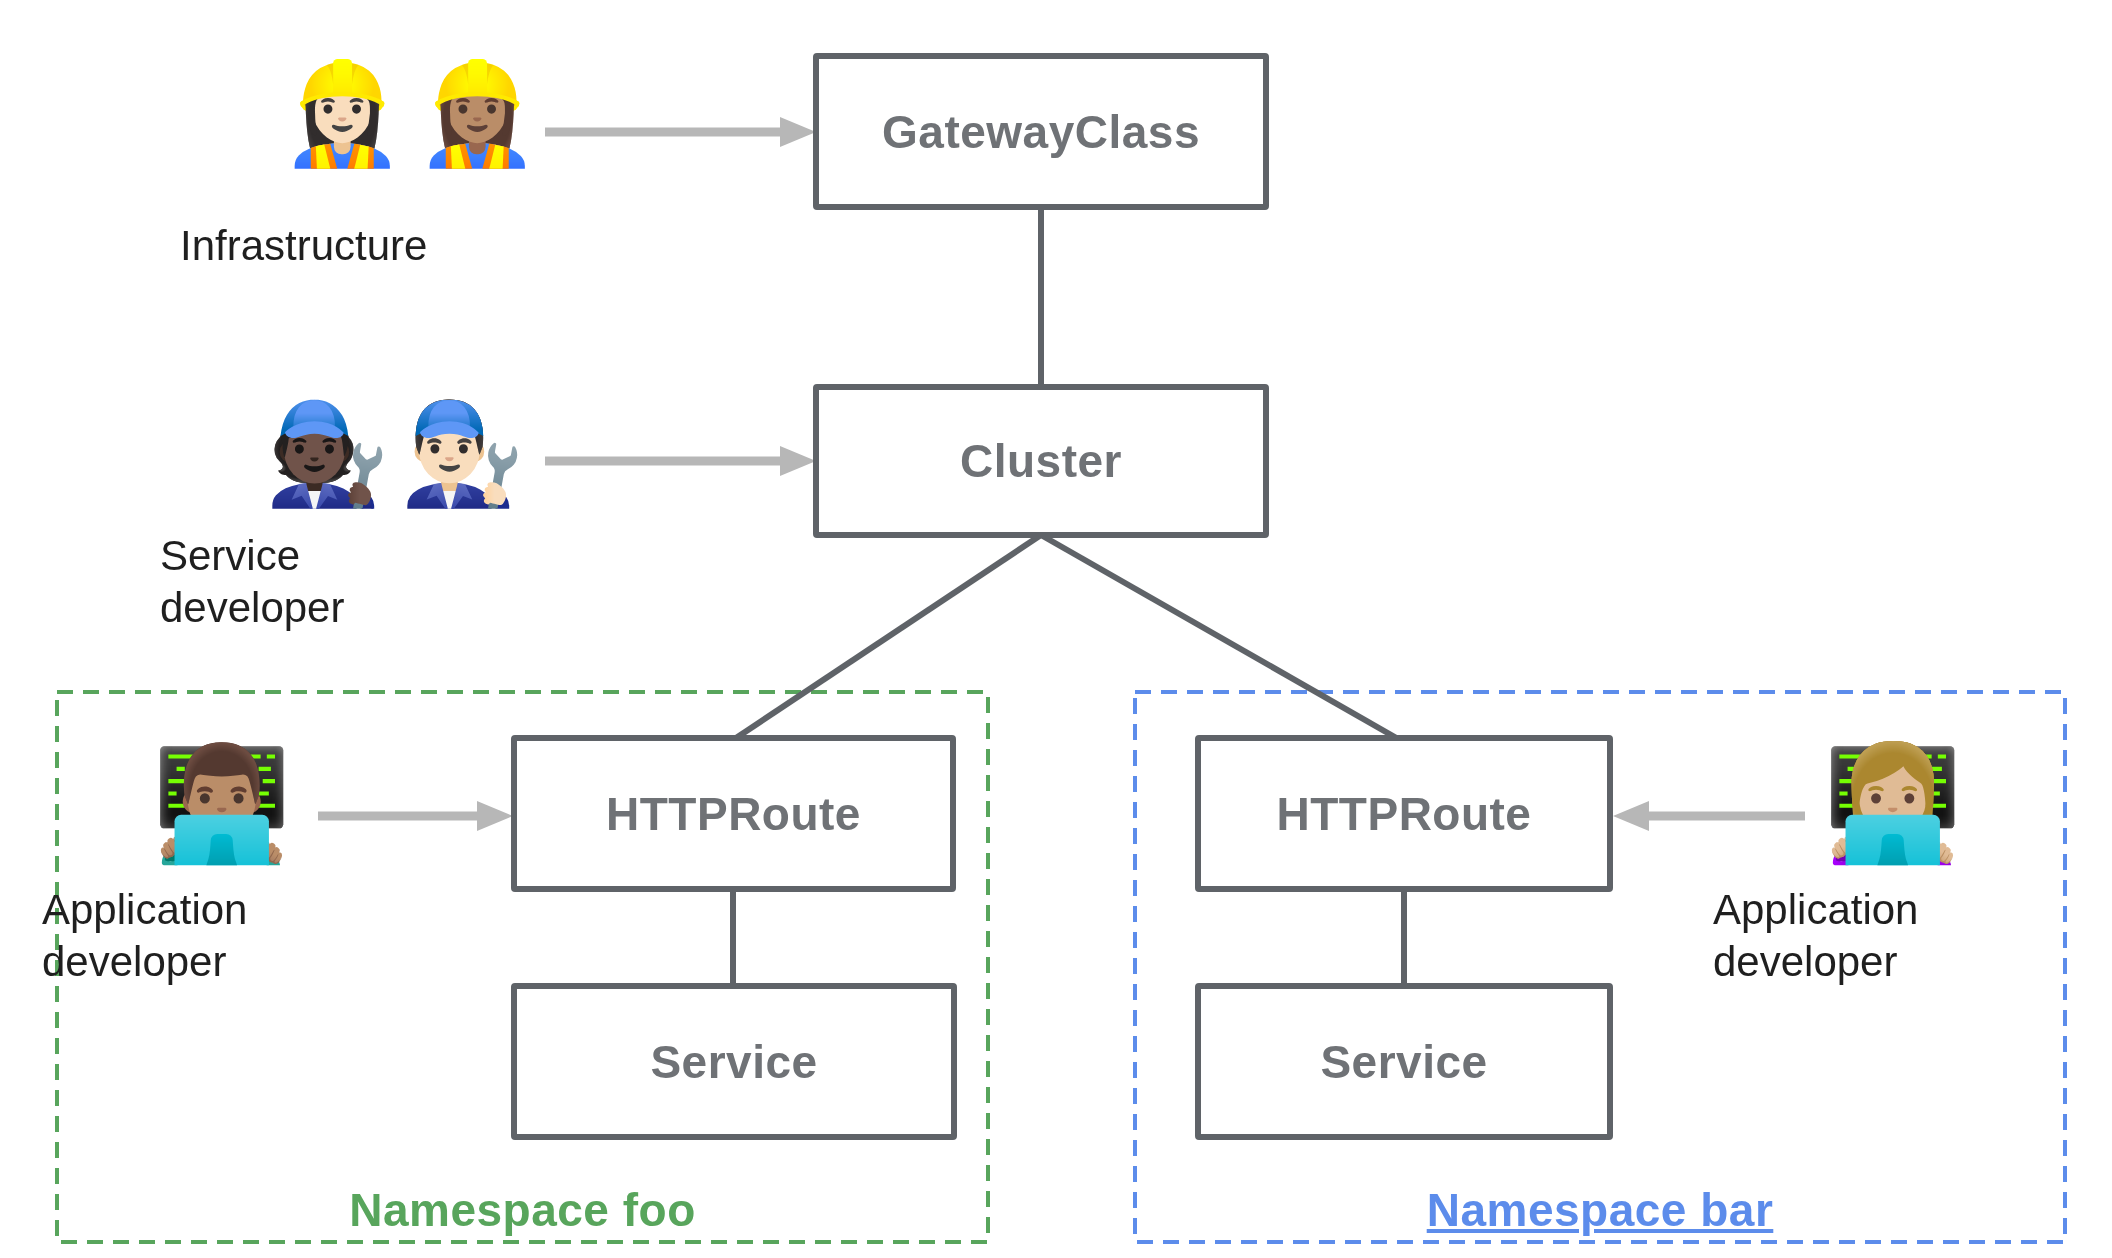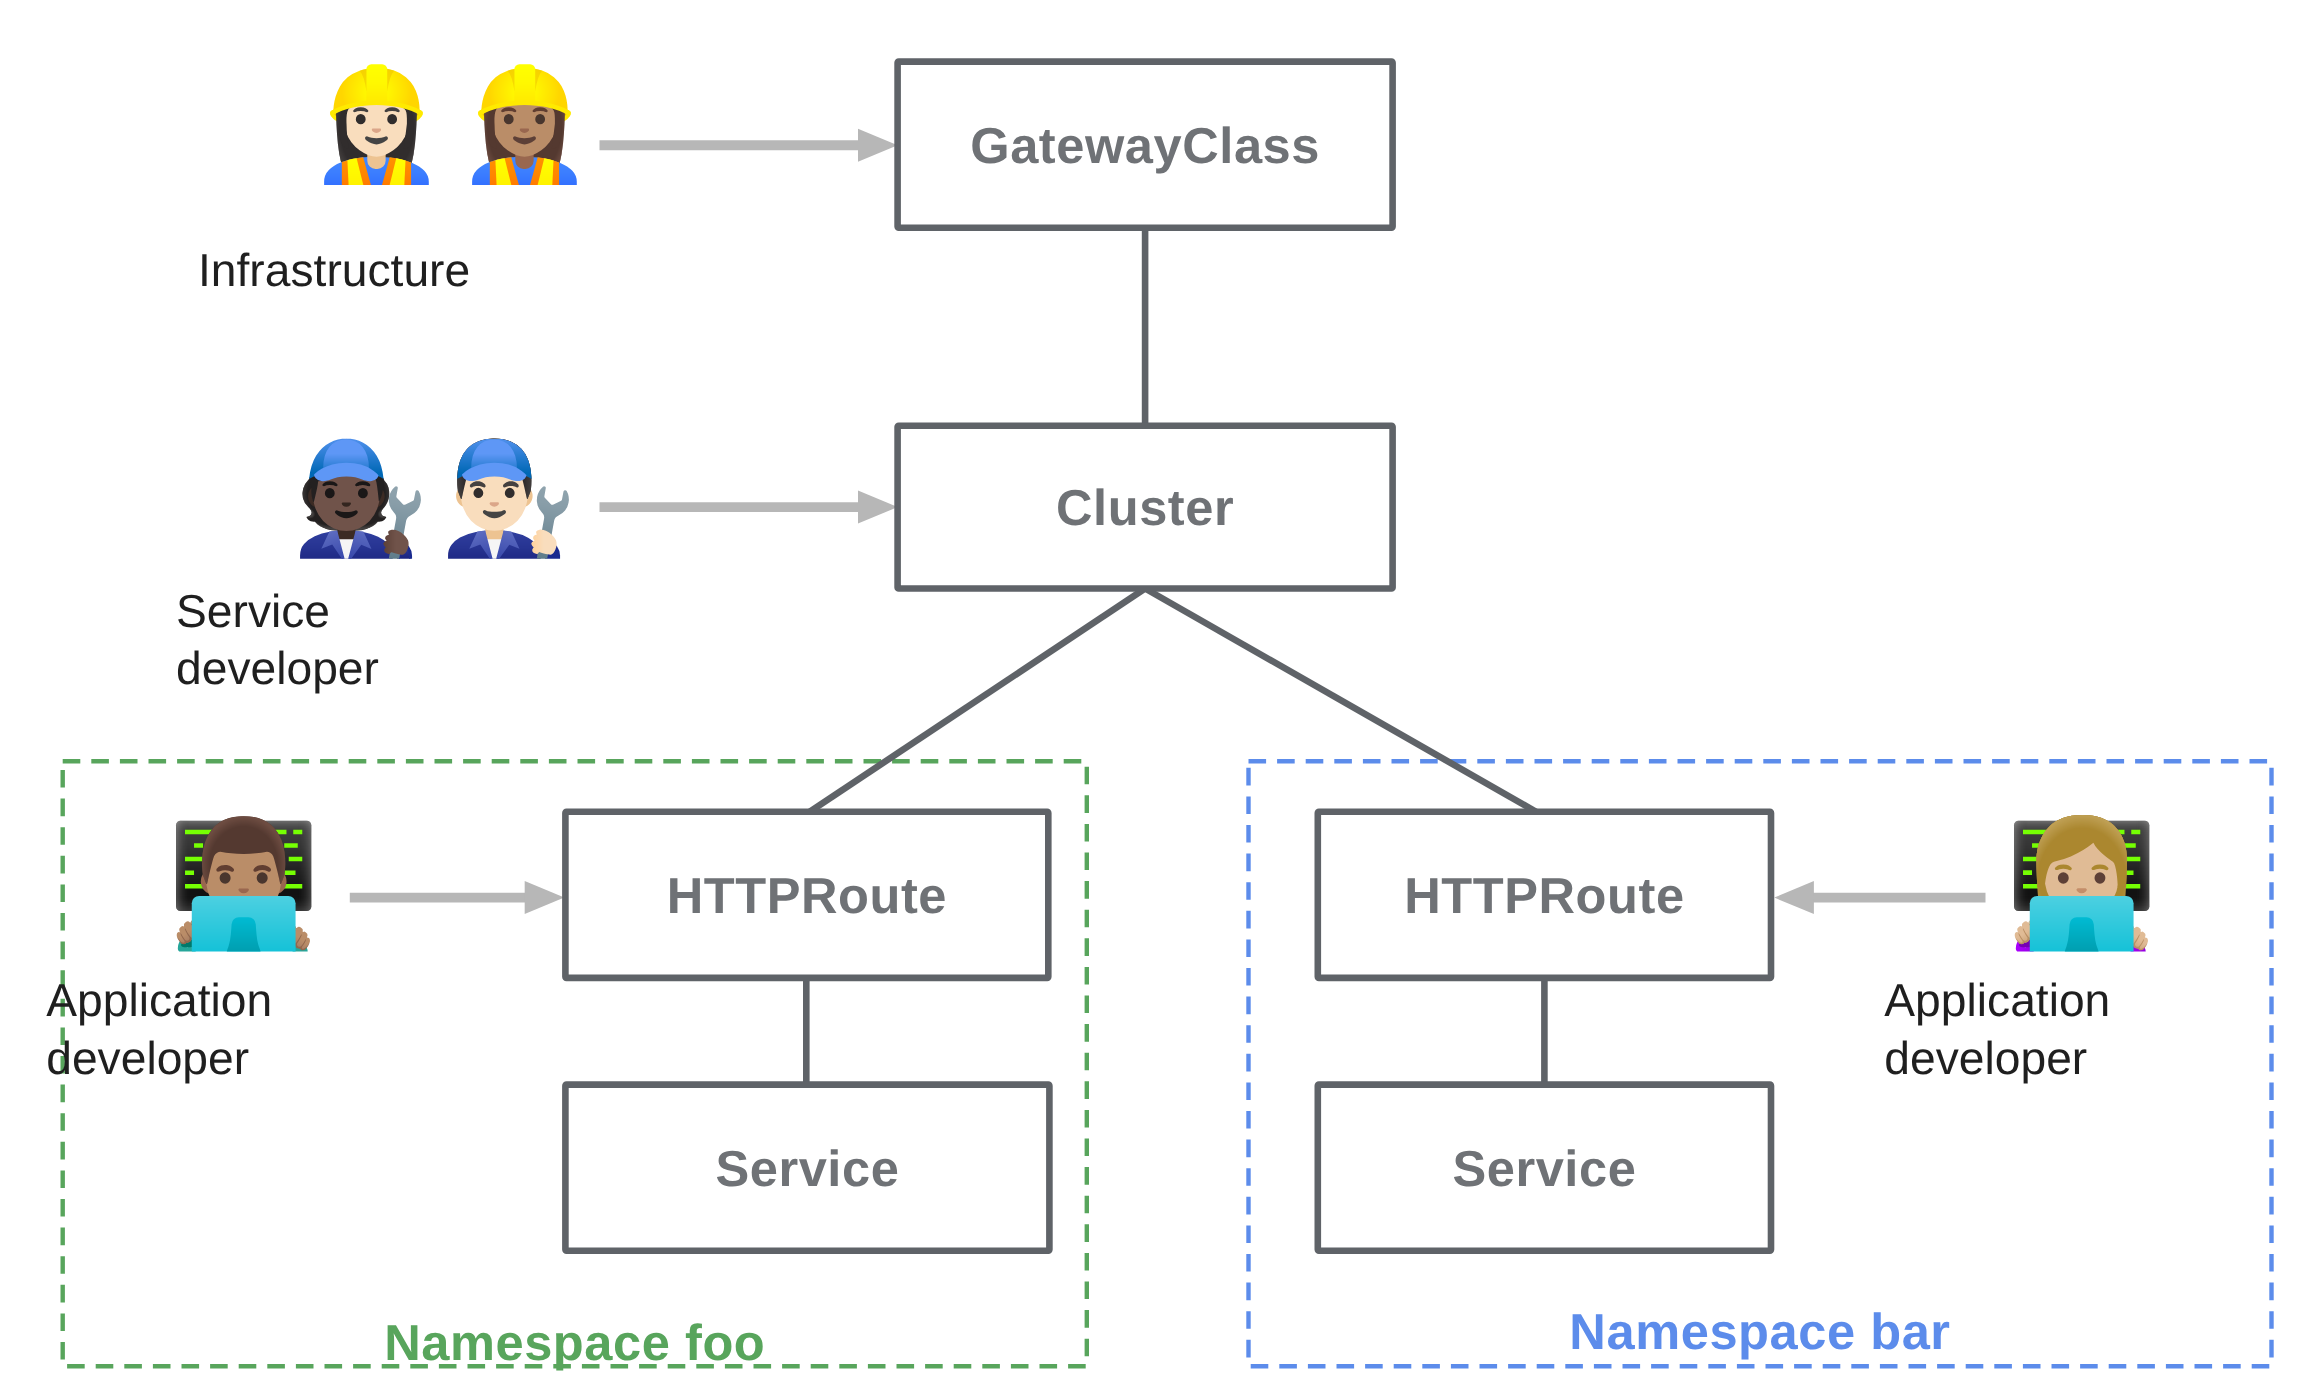--- a/index.html
+++ b/index.html
@@ -51,21 +51,21 @@
     line-height: 52px;
     font-weight: 400;
   }
   .ns-label {
     position: absolute;
     text-align: center;
     font-size: 46px;
     font-weight: bold;
     letter-spacing: 0.5px;
   }
-  .ns-label.foo { color: #58a55c; margin-top: 10px; }
+  .ns-label.foo { color: #58a55c; }
   .ns-label.bar { color: #5c8ceb; }
 </style>
 </head>
 <body>
 
 <div class="canvas">
 
   <svg class="overlay" viewBox="0 0 2112 1258" xmlns="http://www.w3.org/2000/svg">
 
     <rect x="57" y="692" width="931" height="550" fill="none" stroke="#58a55c" stroke-width="4" stroke-dasharray="16 10"></rect>
@@ -150,15 +150,15 @@
 
   <div class="emoji-row" style="left:1713px; top:742px; width:360px;">
     <span class="emoji emoji-big">👩🏼‍💻</span>
   </div>
   <div class="persona-label" style="left:1713px; top:884px; width:360px;">
     <div>Application</div>
     <div>developer</div>
   </div>
 
   <div class="ns-label foo" style="left:57px; top:1183px; width:931px;">Namespace foo</div>
-  <div class="ns-label bar" style="left:1135px; top:1183px; width:930px;">Namespace bar</div>
+  <div class="ns-label bar" style="left:1135px; top:1183px; width:930px;text-decoration:underline;">Namespace bar</div>
 
 </div>
 
 </body></html>

